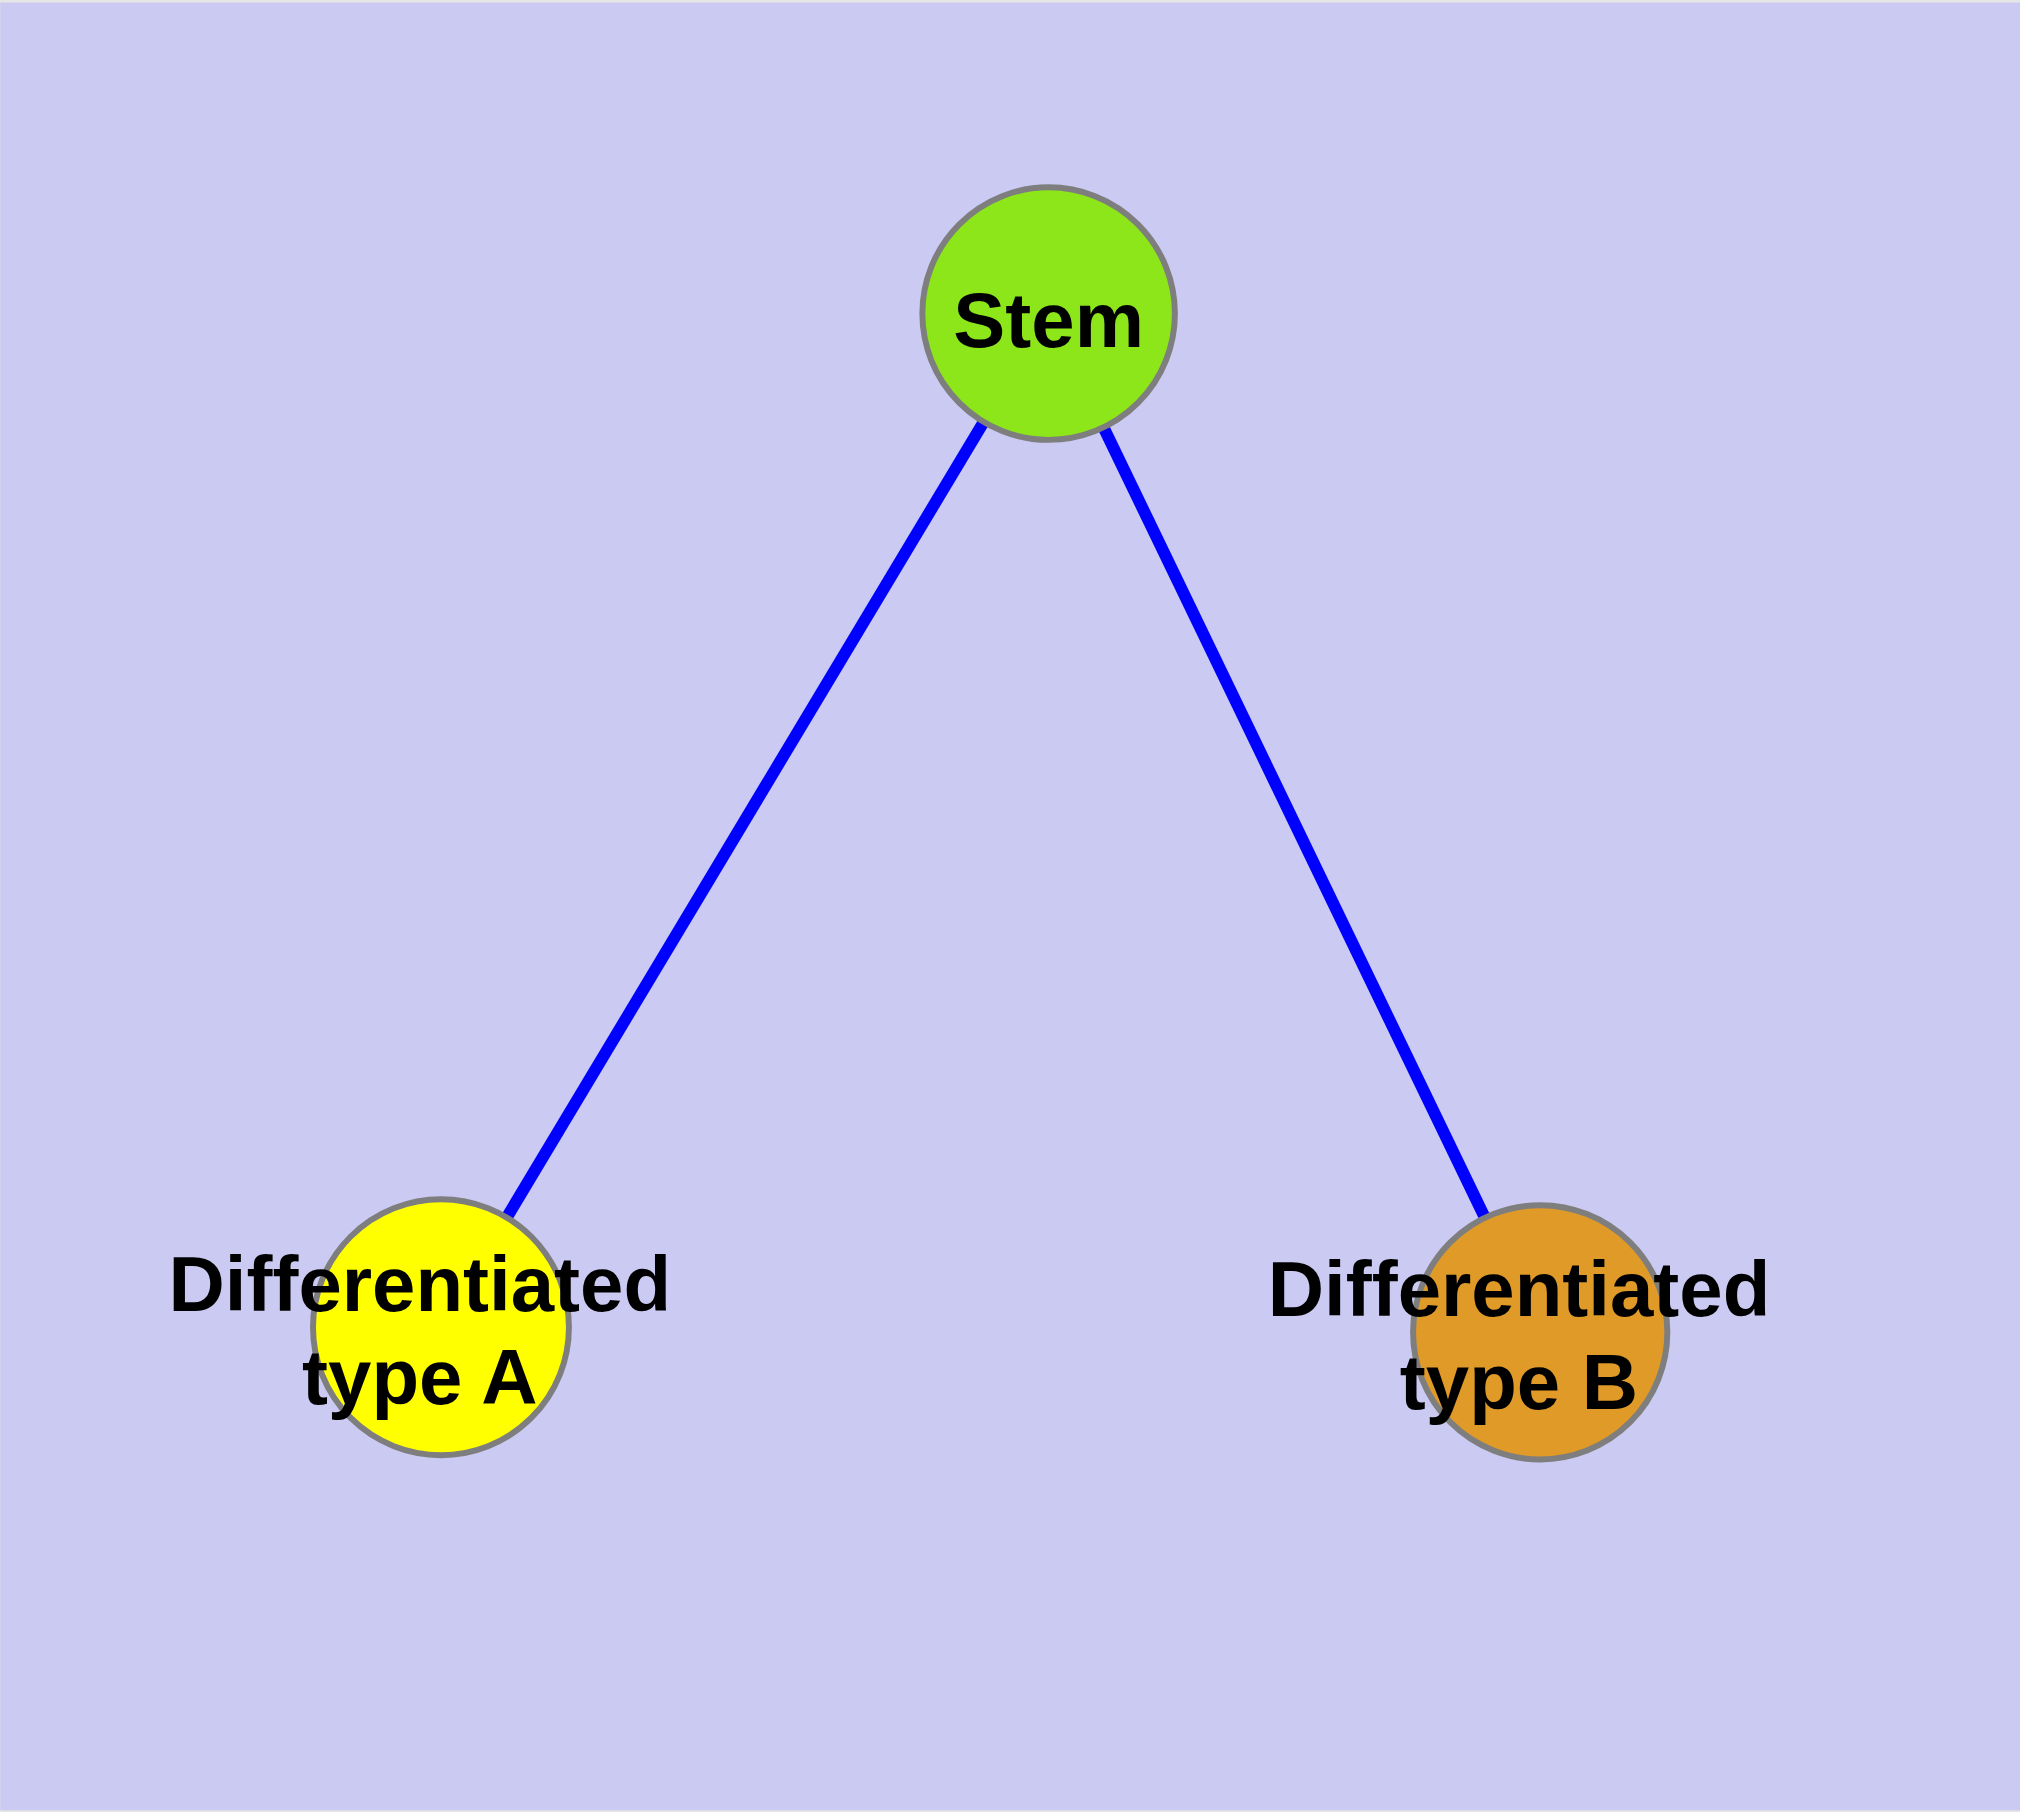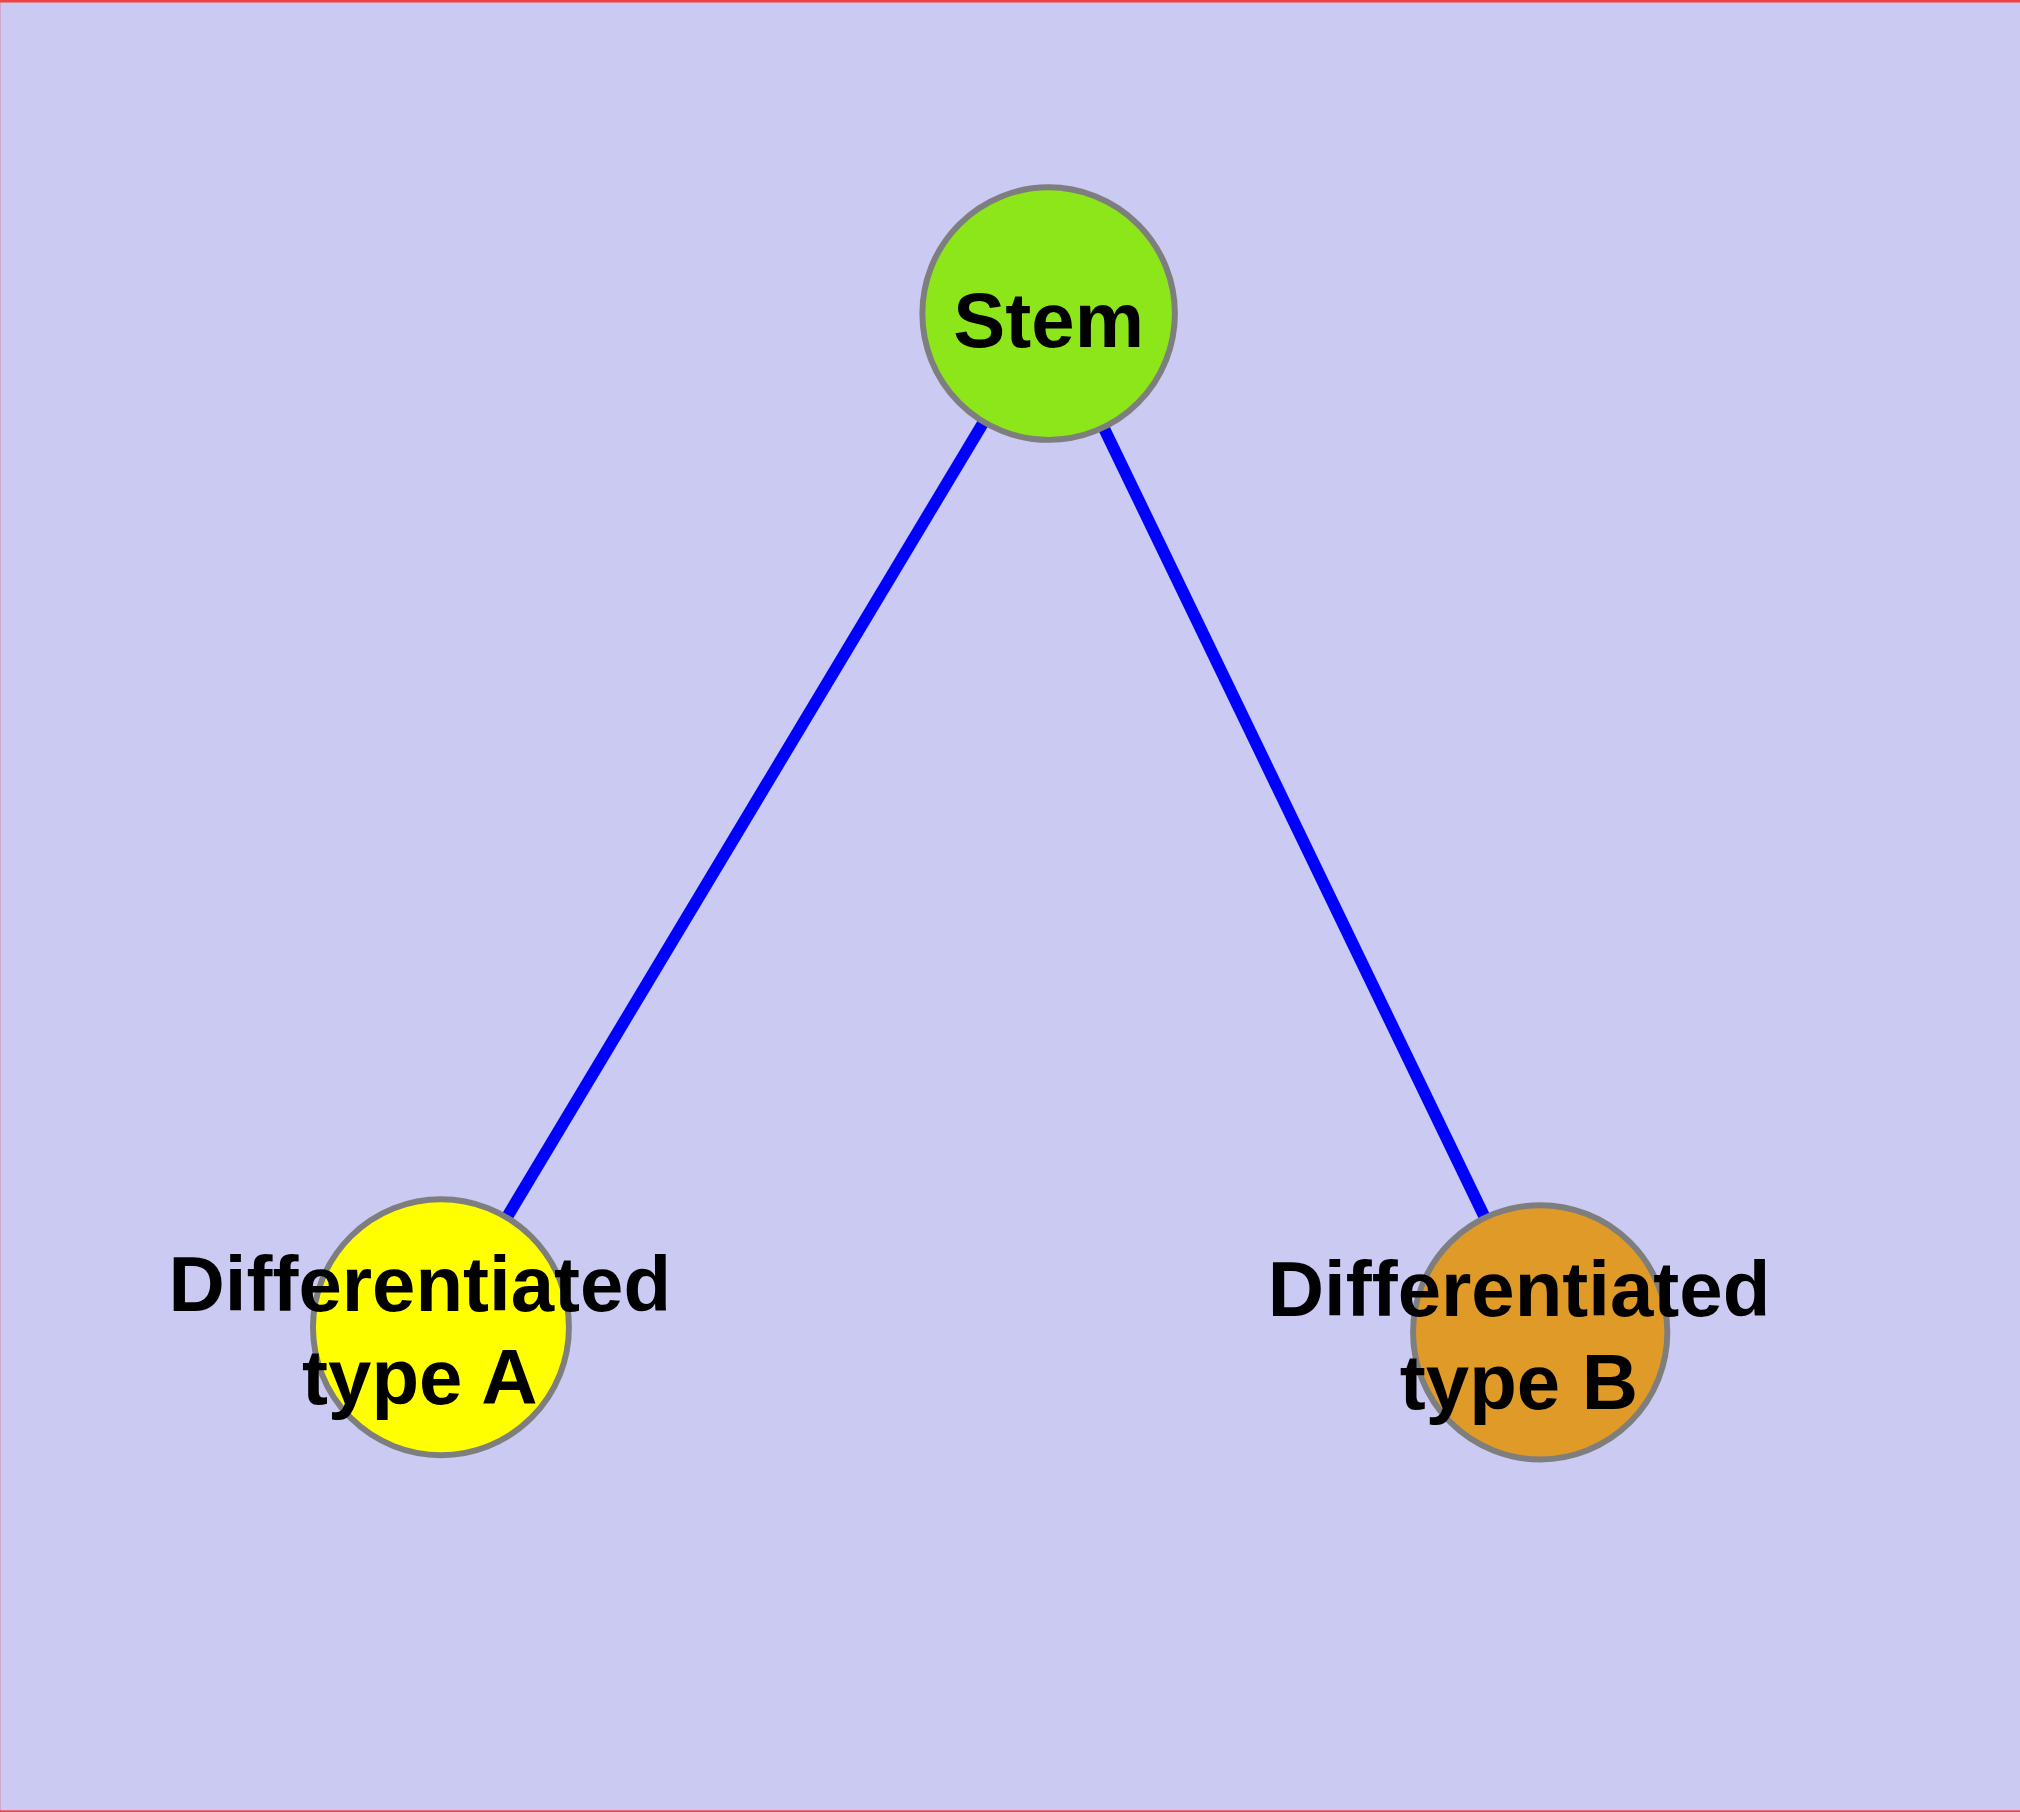--- a/index.html
+++ b/index.html
@@ -4,21 +4,21 @@
 <style>
   html, body {
     margin: 0;
     padding: 0;
     background: #ffffff;
   }
   .canvas {
     width: 2021px;
     height: 1812px;
     position: relative;
-    background: #ef4444;
+    background: #e5e5e5;
     overflow: hidden;
   }
   svg.diagram {
     display: block;
     width: 2021px;
     height: 1812px;
   }
   .edge {
     stroke-width: 14px;
     stroke-linecap: butt;

